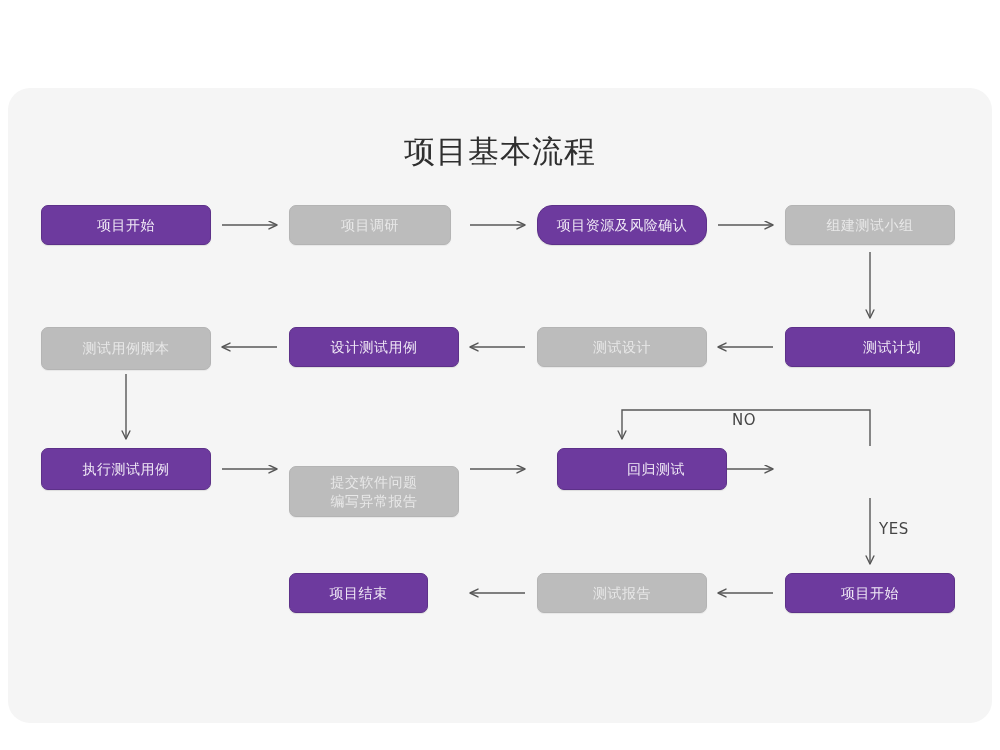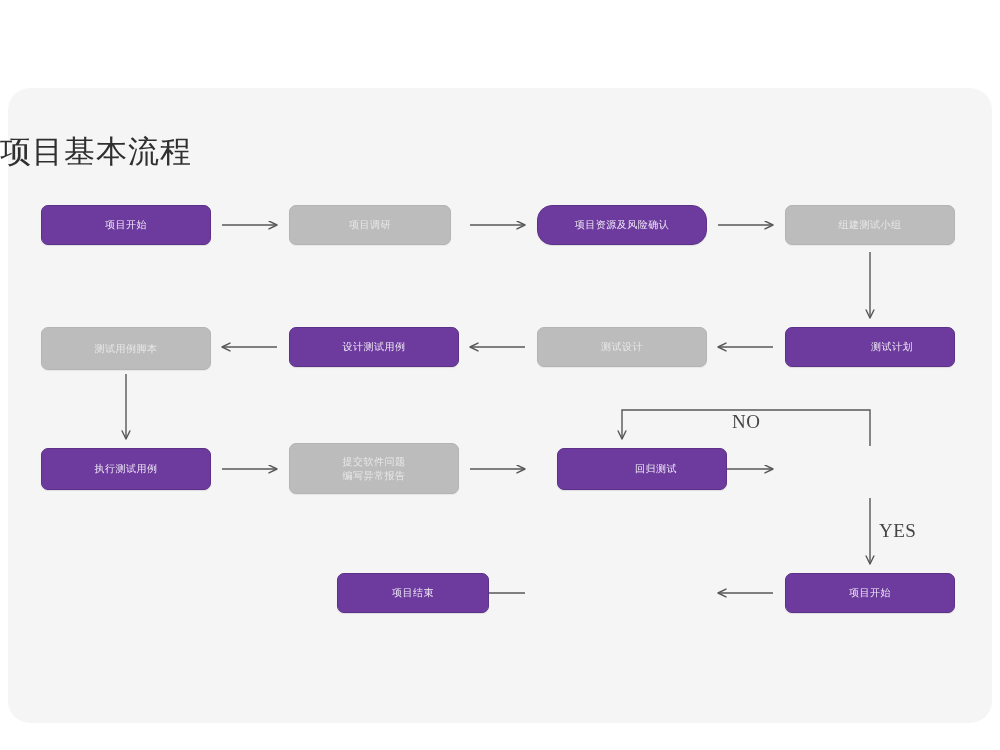--- a/index.html
+++ b/index.html
@@ -25,36 +25,36 @@
     width: 984px;
     height: 635px;
     background: #f5f5f5;
     border-radius: 22px;
   }
   .title {
     position: absolute;
     left: 0;
     top: 131px;
     width: 1000px;
-    text-align: left;
+    text-align: center;
     font-size: 31px;
     color: #2f2f2f;
     letter-spacing: 1px;
     font-weight: 400;
   }
   
   .node {
     position: absolute;
     box-sizing: border-box;
     border-radius: 7px;
     display: flex;
     align-items: center;
     justify-content: center;
     text-align: center;
-    font-size: 10px;
+    font-size: 14px;
     line-height: 1.35;
     letter-spacing: 0.5px;
     white-space: pre-line;
     user-select: none;
   }
   .node.purple {
     background: #6d3a9e;
     border: 1px solid #5d3189;
     color: #f0e9f6;
     box-shadow: 0 1px 1px rgba(0,0,0,0.10);
@@ -69,24 +69,23 @@
   .edge-layer {
     position: absolute;
     left: 0;
     top: 0;
     width: 1000px;
     height: 750px;
     pointer-events: none;
   }
   .edge-label {
     position: absolute;
-    font-size: 19px;
+    font-size: 15px;
     color: #454545;
     letter-spacing: 0.5px;
-    font-family: Liberation Serif, serif;
   }
 </style>
 </head>
 <body>
 
 <div id="stage">
 
   <div class="card"></div>
 
   <div class="title">项目基本流程</div>
@@ -131,20 +130,21 @@
   <div class="node gray" style="left:289px; top:205px; width:162px; height:40px;">项目调研</div>
   <div class="node purple" style="left:537px; top:205px; width:170px; height:40px;border-radius:15px;">项目资源及风险确认</div>
   <div class="node gray" style="left:785px; top:205px; width:170px; height:40px;">组建测试小组</div>
 
   <div class="node gray" style="left:41px;  top:327px; width:170px; height:43px;">测试用例脚本</div>
   <div class="node purple" style="left:289px; top:327px; width:170px; height:40px;">设计测试用例</div>
   <div class="node gray" style="left:537px; top:327px; width:170px; height:40px;border-radius:7px;">测试设计</div>
   <div class="node purple" style="left:785px; top:327px; width:170px; height:40px;padding-left:44px;">测试计划</div>
 
   <div class="node purple" style="left:41px;  top:448px; width:170px; height:42px;">执行测试用例</div>
-  <div class="node gray" style="left:289px; top:443px; width:170px; height:51px;">提交软件问题
+  <div class="node gray" style="left:289px; top:466px; width:170px; height:51px;">提交软件问题
 编写异常报告</div>
   <div class="node purple" style="left:557px; top:448px; width:170px; height:42px;padding-left:28px;">回归测试</div>
 
-  <div class="node purple" style="left:289px; top:573px; width:152px; height:40px;margin-left:48px;">项目结束</div>
+  <div class="node purple" style="left:289px; top:573px; width:139px; height:40px;">项目结束</div>
+  <div class="node gray" style="left:537px; top:573px; width:170px; height:40px;">测试报告</div>
   <div class="node purple" style="left:785px; top:573px; width:170px; height:40px;">项目开始</div>
 
 </div>
 
 </body></html>

